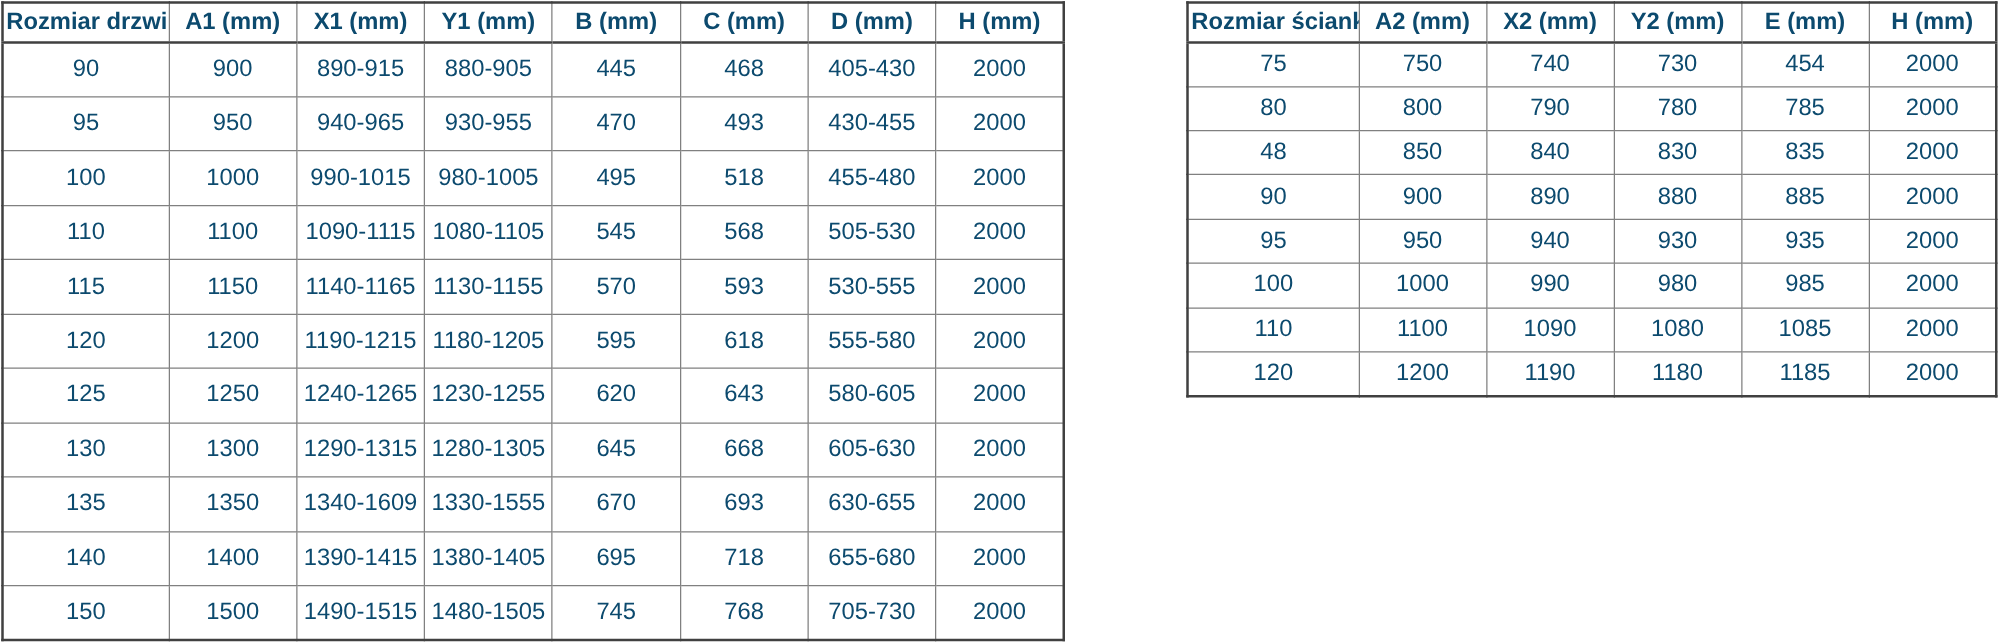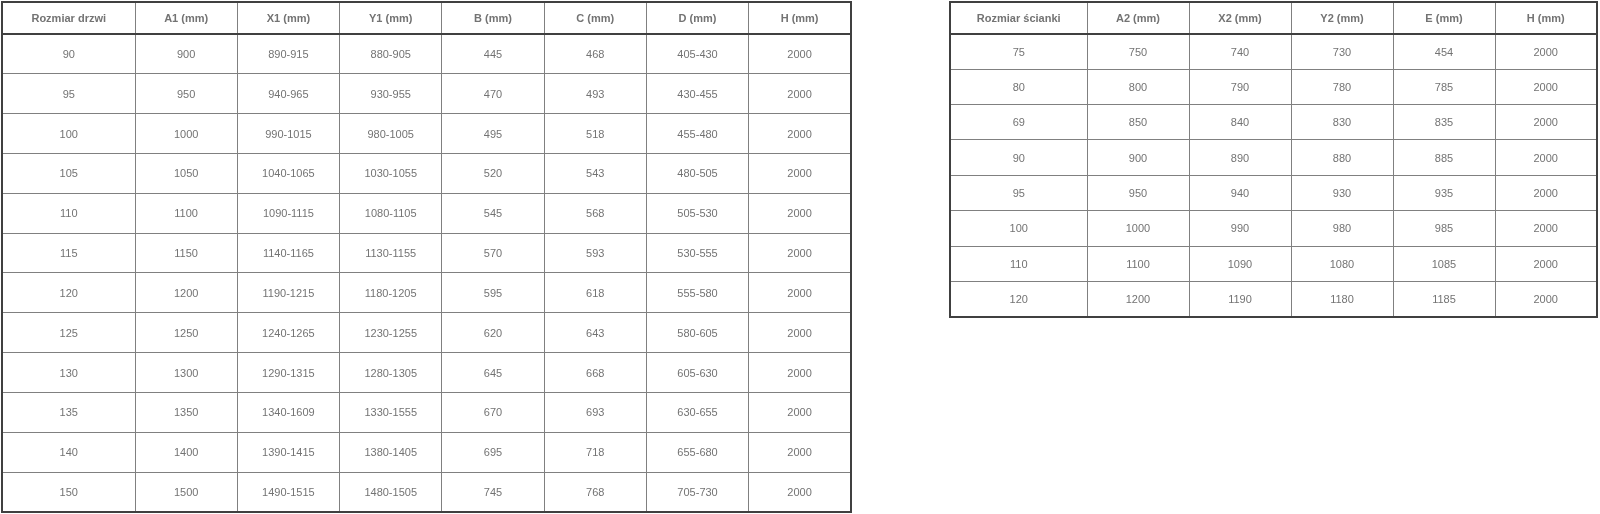--- a/index.html
+++ b/index.html
@@ -14,22 +14,22 @@
     height: 514px;
     background: #ffffff;
     overflow: hidden;
   }
   table.spec {
     border-collapse: collapse;
     table-layout: fixed;
     position: absolute;
     background: #ffffff;
     border: 2px solid #404040;
-    font-size: 11px;
-    color: #737373;
+    font-size: 19px;
+    color: #0c4a6e;
   }
   table.spec th, table.spec td {
     border: 1px solid #808080;
     text-align: center;
     vertical-align: middle;
     padding: 0 2px;
     overflow: hidden;
     white-space: nowrap;
   }
   table.spec th {
@@ -104,30 +104,20 @@
           <td>100</td>
           <td>1000</td>
           <td>990-1015</td>
           <td>980-1005</td>
           <td>495</td>
           <td>518</td>
           <td>455-480</td>
           <td>2000</td>
         </tr>
         <tr>
-          <td>105</td>
-          <td>1050</td>
-          <td>1040-1065</td>
-          <td>1030-1055</td>
-          <td>520</td>
-          <td>543</td>
-          <td>480-505</td>
-          <td>2000</td>
-        </tr>
-        <tr>
           <td>110</td>
           <td>1100</td>
           <td>1090-1115</td>
           <td>1080-1105</td>
           <td>545</td>
           <td>568</td>
           <td>505-530</td>
           <td>2000</td>
         </tr>
         <tr>
@@ -233,21 +223,21 @@
         </tr>
         <tr>
           <td>80</td>
           <td>800</td>
           <td>790</td>
           <td>780</td>
           <td>785</td>
           <td>2000</td>
         </tr>
         <tr>
-          <td>69</td>
+          <td>48</td>
           <td>850</td>
           <td>840</td>
           <td>830</td>
           <td>835</td>
           <td>2000</td>
         </tr>
         <tr>
           <td>90</td>
           <td>900</td>
           <td>890</td>

